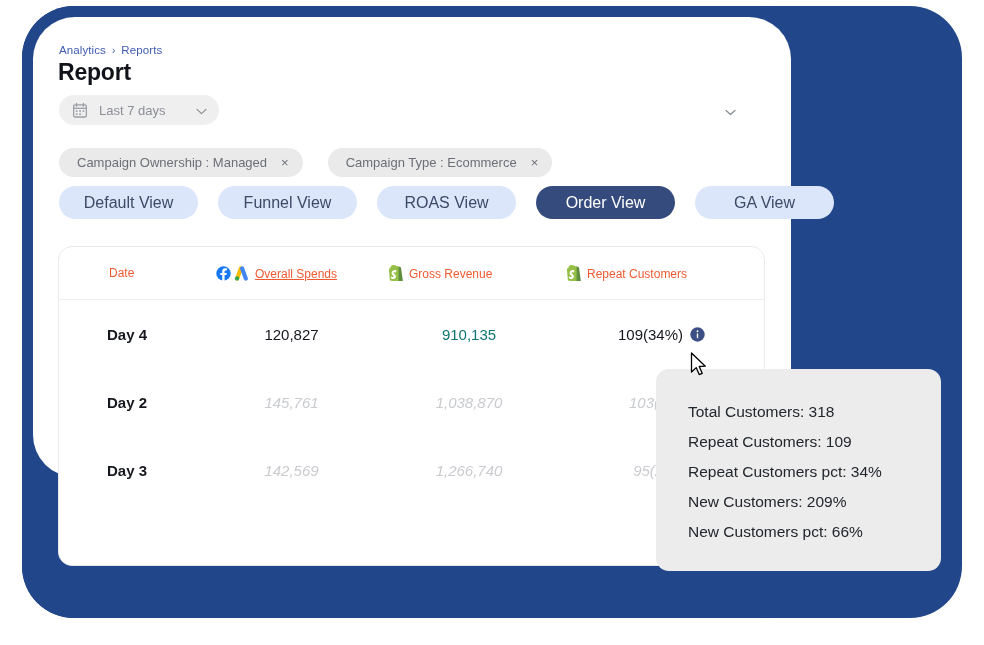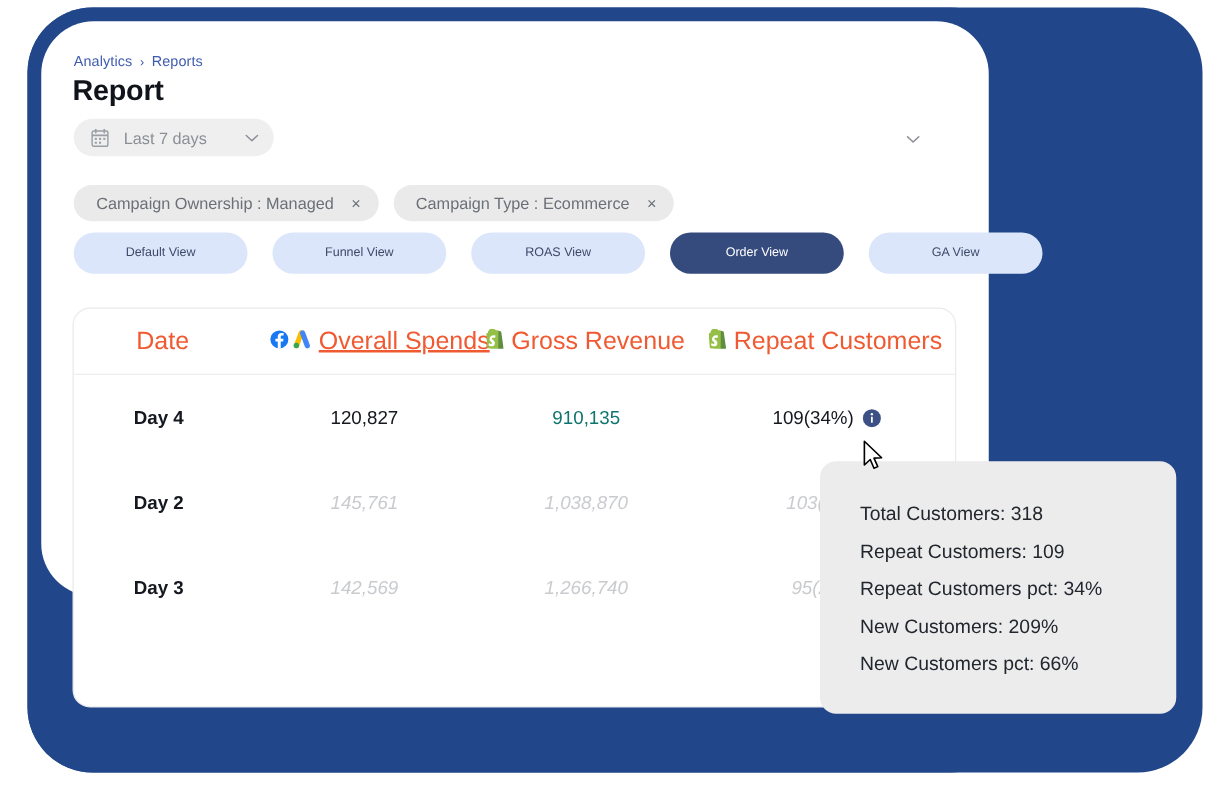--- a/index.html
+++ b/index.html
@@ -112,21 +112,21 @@
     justify-content: center;
     cursor: pointer;
   }
 
   
   .chips {
     position: absolute;
     left: 26px;
     top: 131px;
     display: flex;
-    gap: 12px;
+    gap: 25px;
   }
   .chip {
     height: 29px;
     background: #eaeaea;
     border-radius: 15px;
     display: flex;
     align-items: center;
     padding: 0 14px 0 18px;
     box-sizing: border-box;
     font-size: 13px;
@@ -149,21 +149,21 @@
     top: 169px;
     display: flex;
     gap: 20px;
   }
   .view-tab {
     height: 33px;
     min-width: 139px;
     border-radius: 17px;
     background: #dbe6fb;
     color: #3c4a66;
-    font-size: 10px;
+    font-size: 16px;
     display: flex;
     align-items: center;
     justify-content: center;
     padding: 0 18px;
     box-sizing: border-box;
     cursor: pointer;
     white-space: nowrap;
   }
   .view-tab.active {
     background: #354a7d;
@@ -184,23 +184,23 @@
   }
   .thead {
     height: 52px;
     display: flex;
     align-items: center;
     border-bottom: 1px solid #eceef0;
     padding: 0 0 0 0;
   }
   .th {
     color: #f05a32;
-    font-size: 20px;
-    display: flex;
-    align-items: flex-start;
+    font-size: 12px;
+    display: flex;
+    align-items: flex-end;
     gap: 6px;
     box-sizing: border-box;
     white-space: nowrap;
   }
   .th .th-icons { display: flex; align-items: center; gap: 3px; }
 
   .col-date   { width: 145px; padding-left: 50px; }
   .col-spend  { width: 175px; padding-left: 12px; text-decoration: underline; }
   .col-rev    { width: 180px; padding-left: 10px; }
   .col-repeat { width: 205px; padding-left: 8px; }

